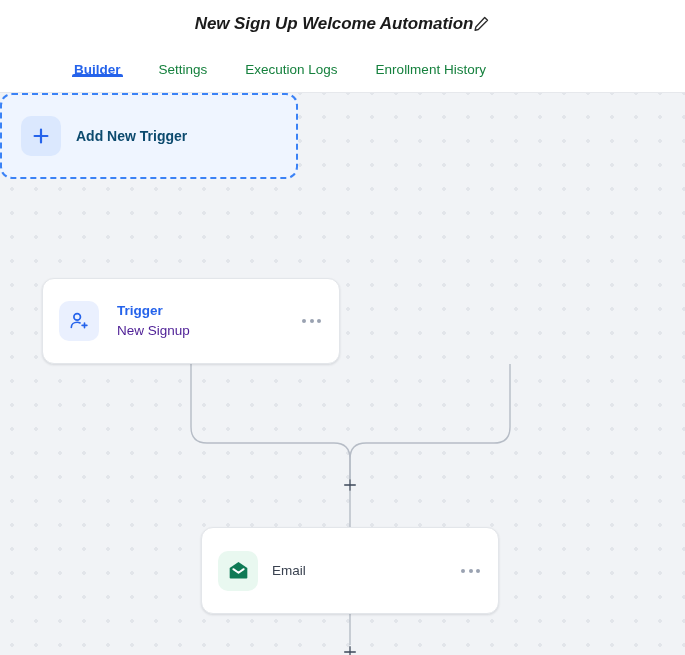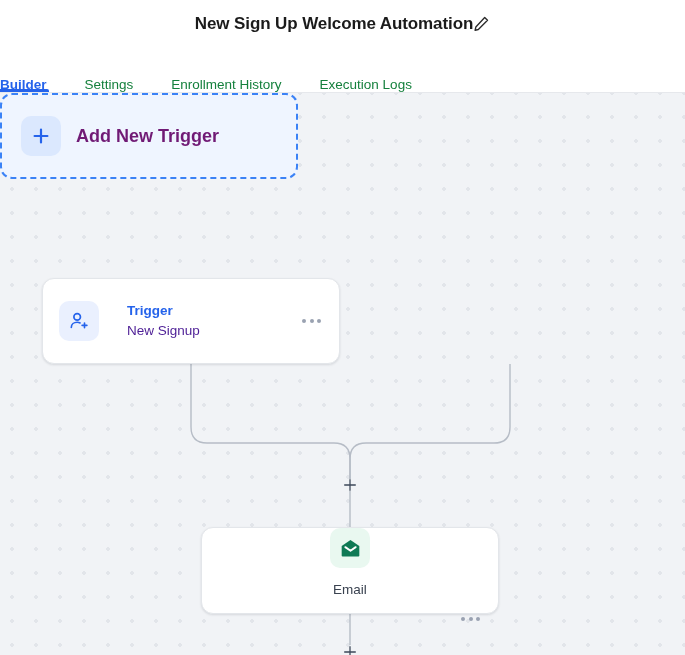--- a/index.html
+++ b/index.html
@@ -12,36 +12,38 @@
 
   
   .header {
     height: 47px;
     background: #ffffff;
     display: flex;
     align-items: center;
     justify-content: center;
     gap: 0;
     position: relative;
+    font-style: italic;
   }
   .page-title {
     font-size: 17px;
     font-weight: bold;
     color: #1b1b1b;
     letter-spacing: -0.1px;
   }
   .edit-pencil { width: 17px; height: 17px; display: block; color: #2b2b2b; cursor: pointer; }
 
   
   .tabs {
     height: 46px;
     background: #ffffff;
     border-bottom: 1px solid #e6e8ec;
     display: flex;
-    align-items: flex-end;
+    align-items: center;
+    padding-left: 74px;
     gap: 38px;
   }
   .tab {
     display: flex;
     align-items: center;
     font-size: 13.5px;
     color: #15803d;
     cursor: pointer;
     position: relative;
     white-space: nowrap;
@@ -103,36 +105,36 @@
     flex: 0 0 auto;
     display: flex;
     gap: 3.5px;
     align-items: center;
     padding: 6px 2px;
     cursor: pointer;
   }
   .kebab i { width: 4px; height: 4px; border-radius: 50%; background: #9aa2b1; display: block; }
 
   
-  #trigger-node { left: 42px; top: 185px; width: 298px; height: 86px; padding: 0 16px; gap: 28px; }
+  #trigger-node { left: 42px; top: 185px; width: 298px; height: 86px; padding: 0 16px; gap: 18px; }
   
   #add-trigger-node {
     left: 361px; top: 185px; width: 298px; height: 86px;
     background: #eff5ff;
     border: 2px dashed #3b82f6;
     border-radius: 12px;
     box-shadow: none;
     display: flex; align-items: center;
     padding: 0 19px; gap: 15px;
     cursor: pointer;
   }
   #add-trigger-node .node-icon { background: #dbe8fe; }
-  .add-label { font-size: 18px; font-weight: bold; color: #701a75; }
-  
-  #email-node { left: 201px; top: 434px; width: 298px; height: 87px; padding: 0 16px; gap: 14px; flex-direction: column; }
+  .add-label { font-size: 14px; font-weight: bold; color: #0c4a6e; }
+  
+  #email-node { left: 201px; top: 434px; width: 298px; height: 87px; padding: 0 16px; gap: 14px; }
 
   
   .plus-handle {
     position: absolute;
     width: 18px; height: 18px;
     display: flex; align-items: center; justify-content: center;
     cursor: pointer;
     color: #3d4859;
   }
   #plus-top { left: 341px; top: 383px; }
@@ -152,24 +154,24 @@
 </div>
 
 <div class="tabs">
   <div class="tab active">
     <span>Builder</span>
   </div>
   <div class="tab">
     <span>Settings</span>
   </div>
   <div class="tab">
+    <span>Execution Logs</span>
+  </div>
+  <div class="tab">
     <span>Enrollment History</span>
-  </div>
-  <div class="tab">
-    <span>Execution Logs</span>
   </div>
 </div>
 
 <div class="canvas">
 
   <svg class="flow-svg">
 
     <path d="M191,271 L191,334 Q191,350 207,350 L334,350 Q350,350 350,366 L350,386" fill="none" stroke="#b6bcc6" stroke-width="1.4"></path>
 
     <path d="M510,271 L510,334 Q510,350 494,350 L366,350 Q350,350 350,366 L350,386" fill="none" stroke="#b6bcc6" stroke-width="1.4"></path>

